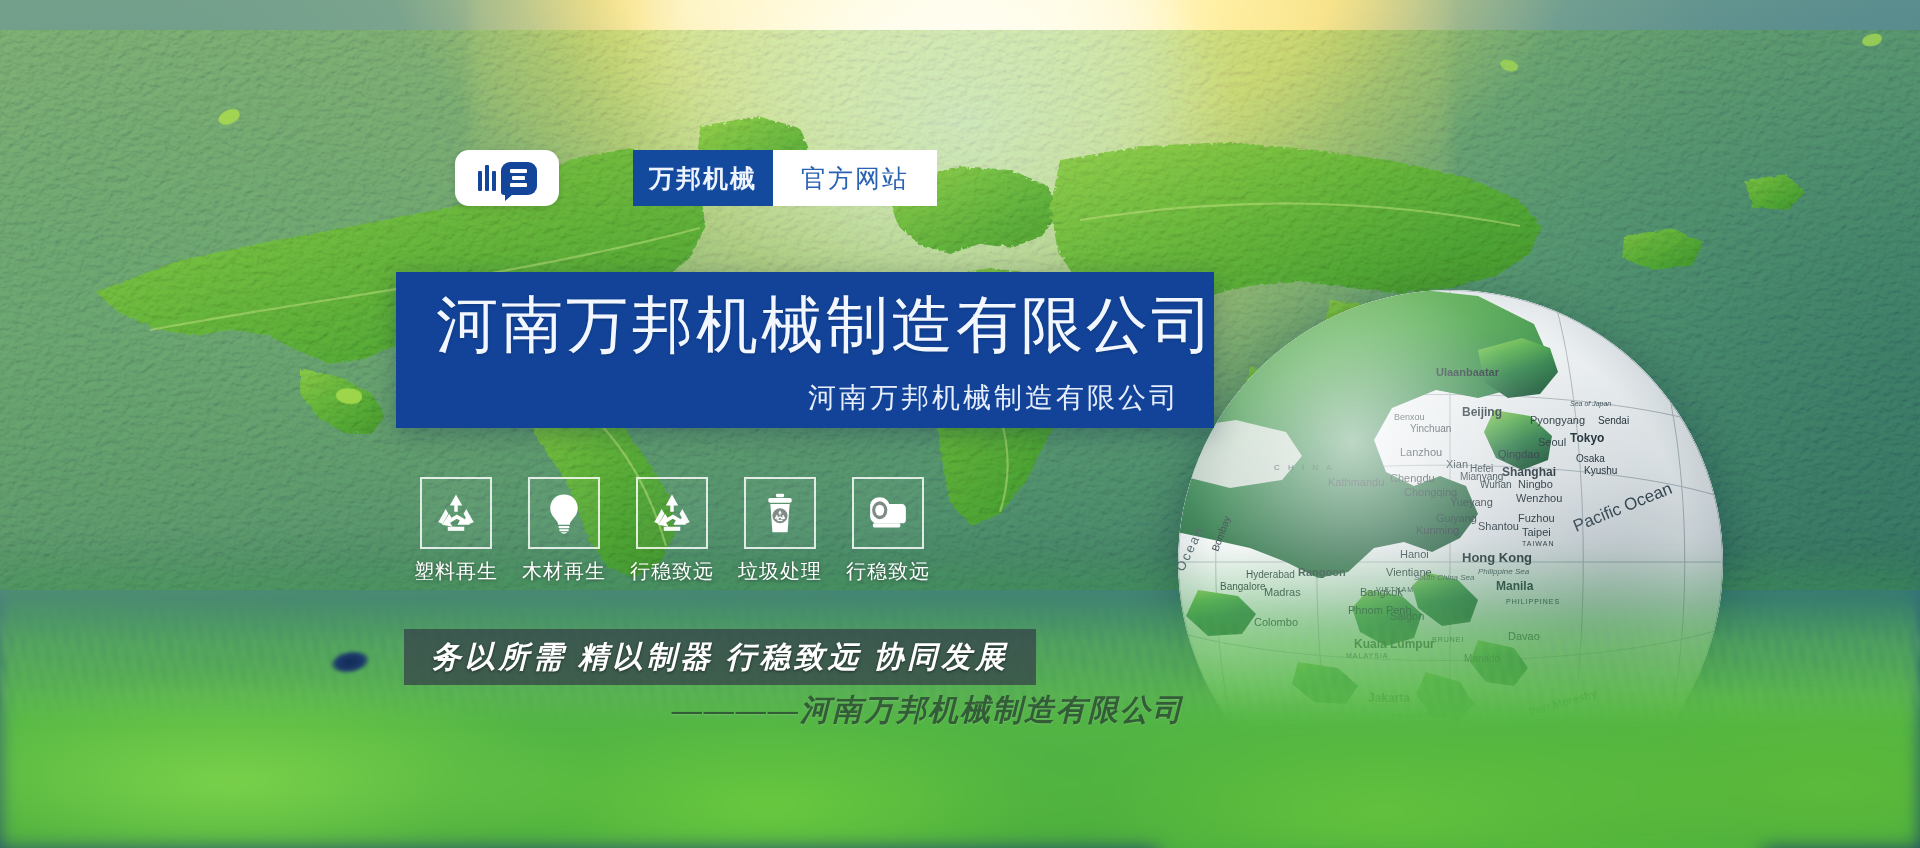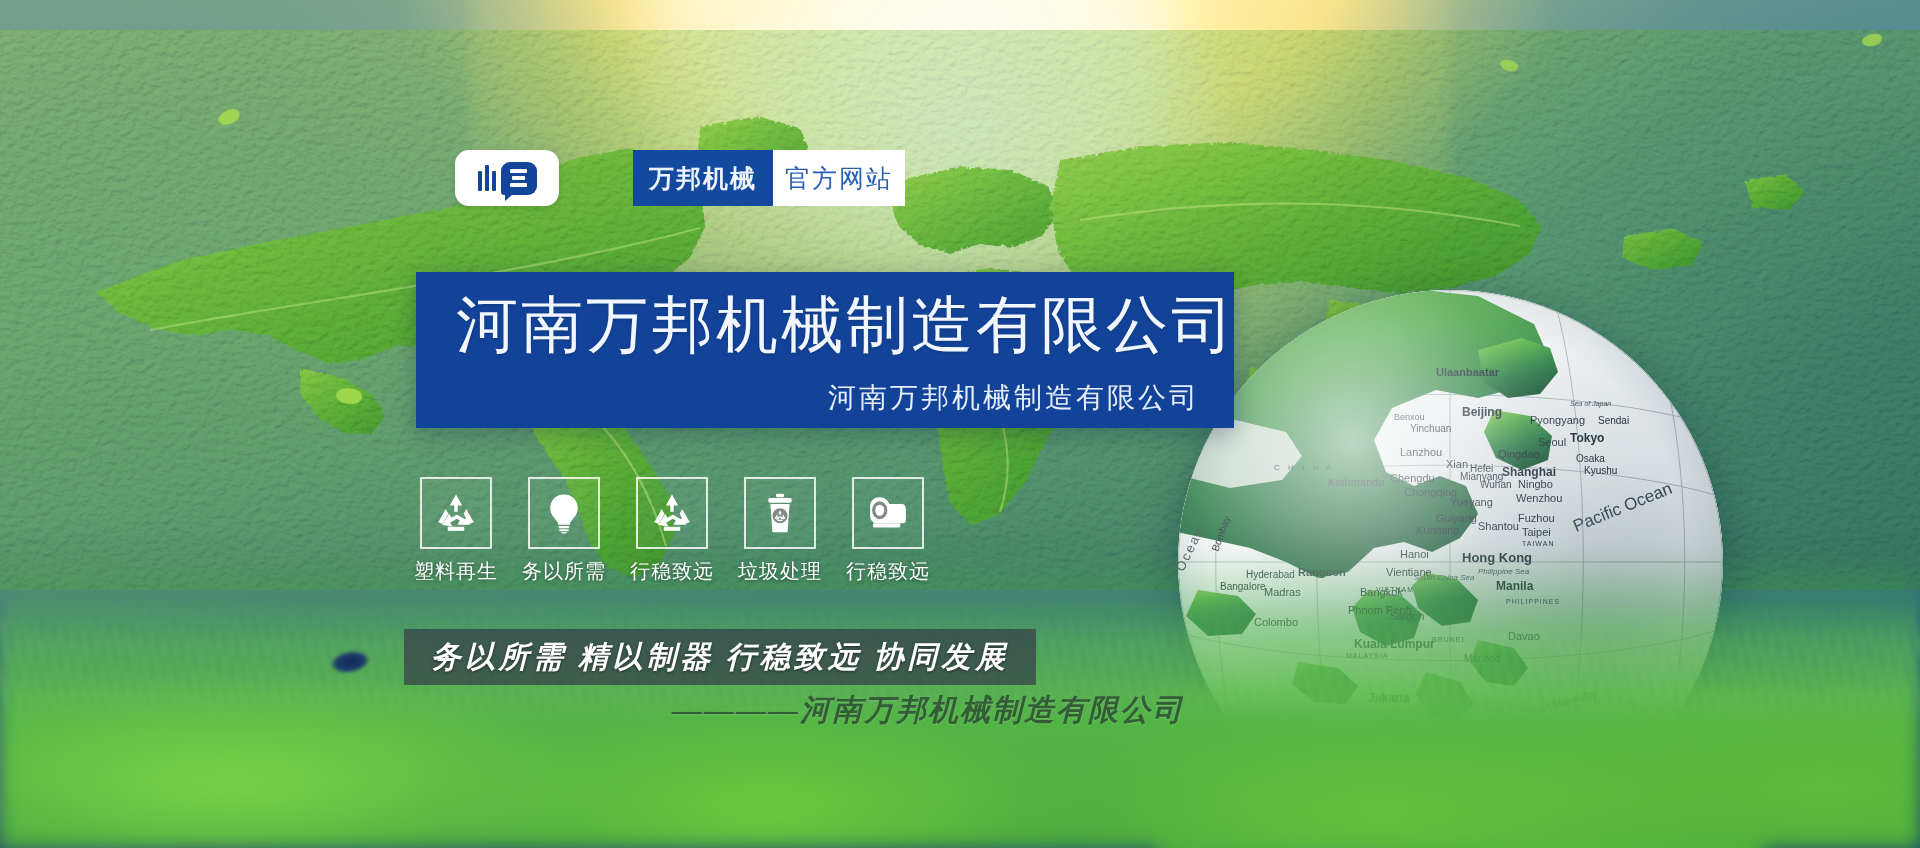--- a/index.html
+++ b/index.html
@@ -135,27 +135,27 @@
   .logo-b b:nth-child(2){width:13px;}
   .logo-b b:nth-child(3){width:17px;}
 
   .brand-cn{
     margin-left:74px;background:#134a9e;color:#eef4ff;
     display:flex;align-items:center;padding:0 16px;
     font-size:25px;letter-spacing:2px;font-weight:700;
   }
   .brand-site{
     background:#ffffff;color:#2a62b3;
-    display:flex;align-items:center;padding:0 12px;
+    display:flex;align-items:center;padding:0 28px;
     font-size:25px;letter-spacing:2px;font-weight:400;
   }
 
   
   .title-banner{
-    position:absolute;left:416px;top:272px;width:818px;height:156px;
+    position:absolute;left:396px;top:272px;width:818px;height:156px;
     background:#124398;
     box-shadow:0 6px 22px rgba(0,25,70,0.28);
   }
   .title-main{
     position:absolute;left:40px;top:14px;
     color:#f2f7ff;font-size:62px;line-height:1.25;letter-spacing:3px;
     font-weight:300;white-space:nowrap;
     text-shadow:0 1px 3px rgba(0,0,0,0.18);
   }
   .title-sub{
@@ -451,21 +451,21 @@
     <div class="feature">
       <div class="feature-box">
         <svg viewBox="0 0 64 64" aria-hidden="true">
           <path d="M32 5 C20 5 12 14 12 25 C12 33 17 38 20.5 42.5 C22.5 45 23.5 47 23.5 49 L40.5 49
                    C40.5 47 41.5 45 43.5 42.5 C47 38 52 33 52 25 C52 14 44 5 32 5 Z"></path>
           <rect x="24" y="51" width="16" height="3.2" rx="1.4"></rect>
           <rect x="25" y="55.5" width="14" height="3" rx="1.4"></rect>
           <path d="M27.5 60 C28.5 62.8 35.5 62.8 36.5 60 Z"></path>
         </svg>
       </div>
-      <div class="feature-label">务以所需</div>
+      <div class="feature-label">木材再生</div>
     </div>
 
     <div class="feature">
       <div class="feature-box">
         <svg viewBox="0 0 64 64" aria-hidden="true">
           <path d="M32 5 L41 21 L34.5 21 L34.5 30 L29.5 30 L29.5 21 L23 21 Z"></path>
           <path d="M12 49 L22 33 L25.5 39 L33 34.5 L35.5 39 L23.5 46 L27 52 Z"></path>
           <path d="M52 49 L34 49 L37.5 43 L30 38.5 L33 34 L45 41 L48.5 35 Z"></path>
           <path d="M8 42 L17 26 L21 33 L12.5 48 L6 45 Z" opacity="0.95"></path>
           <path d="M56 42 L47 26 L43 33 L51.5 48 L58 45 Z" opacity="0.95"></path>

